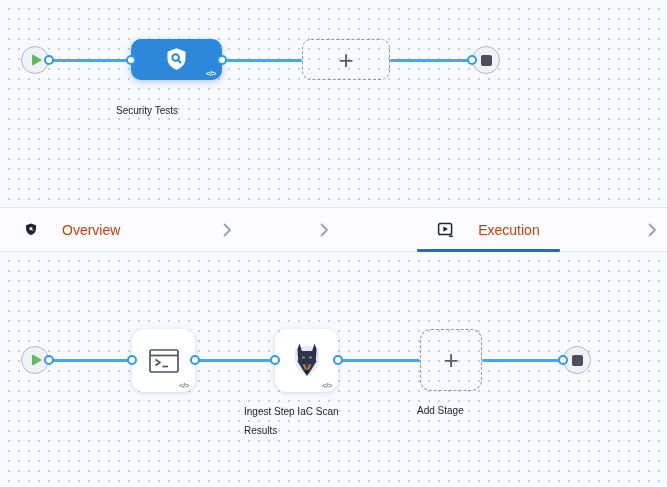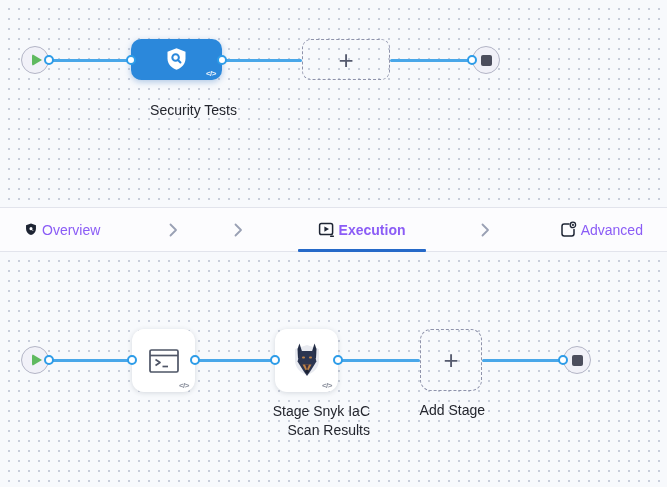--- a/index.html
+++ b/index.html
@@ -43,29 +43,29 @@
     display:flex; align-items:center; justify-content:center; }
   .add-stage { left:302px; top:39px; width:88px; height:41px; border-radius:9px; }
   .add-step  { left:420px; top:77px; width:62px; height:62px; border-radius:11px; }
   .plus-glyph { font-size:26px; font-weight:200; color:#565b6f; line-height:1; }
 
   
   .step-card { position:absolute; top:77px; width:63px; height:63px; background:#ffffff;
     border-radius:12px; box-shadow:0 1px 5px rgba(35,48,70,.16);
     display:flex; align-items:center; justify-content:center; }
 
-  .node-label { position:absolute; font-size:14px; color:#24262e; text-align:right; line-height:19px; }
+  .node-label { position:absolute; font-size:10px; color:#24262e; text-align:left; line-height:19px; }
 
   
   .tabbar { position:relative; height:45px; background:#fcfcfe;
     border-top:1px solid #e2e4ec; border-bottom:1px solid #e2e4ec;
     display:flex; align-items:stretch; justify-content:space-between; padding:0 10px; }
-  .tab { position:relative; display:flex; align-items:center; gap:4px; padding:0 14px;
-    font-size:14px; color:#8b5cf6; cursor:pointer; }
-  .tab.active { font-weight:700; padding:0 20px; }
+  .tab { position:relative; display:flex; align-items:center; gap:24px; padding:0 14px;
+    font-size:14px; color:#c2410c; cursor:pointer; }
+  .tab.active { font-weight:400; padding:0 20px; }
   .tab-underline { position:absolute; left:0; right:0; bottom:-1px; height:3px;
     background:#2569c8; border-radius:1px; }
   .chev { display:flex; align-items:center; }
 </style>
 </head>
 <body>
 
 <div class="screen">
 
   <div class="canvas canvas-top">
@@ -134,29 +134,20 @@
       <span>Execution</span>
       <div class="tab-underline"></div>
     </div>
 
     <div class="chev">
       <svg width="9" height="14" viewBox="0 0 9 14">
           <polyline points="1.5,1.5 7,7 1.5,12.5" fill="none" stroke="#99a0b4" stroke-width="1.8" stroke-linecap="round" stroke-linejoin="round"></polyline>
         </svg>
     </div>
 
-    <div class="tab">
-      <svg width="18" height="18" viewBox="0 0 18 18">
-        <path d="M10 3H5.2C3.6 3 3 3.6 3 5.2v7.6C3 14.4 3.6 15 5.2 15h7.6c1.6 0 2.2-.6 2.2-2.2V8.6" fill="none" stroke="#1d2433" stroke-width="1.5" stroke-linecap="round"></path>
-        <circle cx="13.9" cy="3.9" r="2.7" fill="#fcfcfe" stroke="#1d2433" stroke-width="1.3"></circle>
-        <line x1="13.9" y1="2.8" x2="13.9" y2="5" stroke="#1d2433" stroke-width="1.1"></line>
-        <line x1="12.8" y1="3.9" x2="15" y2="3.9" stroke="#1d2433" stroke-width="1.1"></line>
-      </svg>
-      <span>Advanced</span>
-    </div>
   </div>
 
   <div class="canvas canvas-bottom">
     <div class="edge" style="left:49px;top:106.5px;width:83px"></div>
     <div class="edge" style="left:195px;top:106.5px;width:80px"></div>
     <div class="edge" style="left:338px;top:106.5px;width:82px"></div>
     <div class="edge" style="left:482px;top:106.5px;width:81px"></div>
 
     <div class="node-circle" style="left:21px;top:94px">
       <span class="play-tri"></span>
@@ -195,17 +186,17 @@
       <span class="stop-sq"></span>
     </div>
 
     <span class="port" style="left:44px;top:103px"></span>
     <span class="port" style="left:127px;top:103px"></span>
     <span class="port" style="left:190px;top:103px"></span>
     <span class="port" style="left:270px;top:103px"></span>
     <span class="port" style="left:333px;top:103px"></span>
     <span class="port" style="left:558px;top:103px"></span>
 
-    <div class="node-label" style="left:244px;top:150px;width:126px">Stage Snyk IaC Scan Results</div>
+    <div class="node-label" style="left:244px;top:150px;width:126px">Ingest Step IaC Scan Results</div>
     <div class="node-label" style="left:417px;top:149px;width:68px">Add Stage</div>
   </div>
 
 </div>
 
 </body></html>

